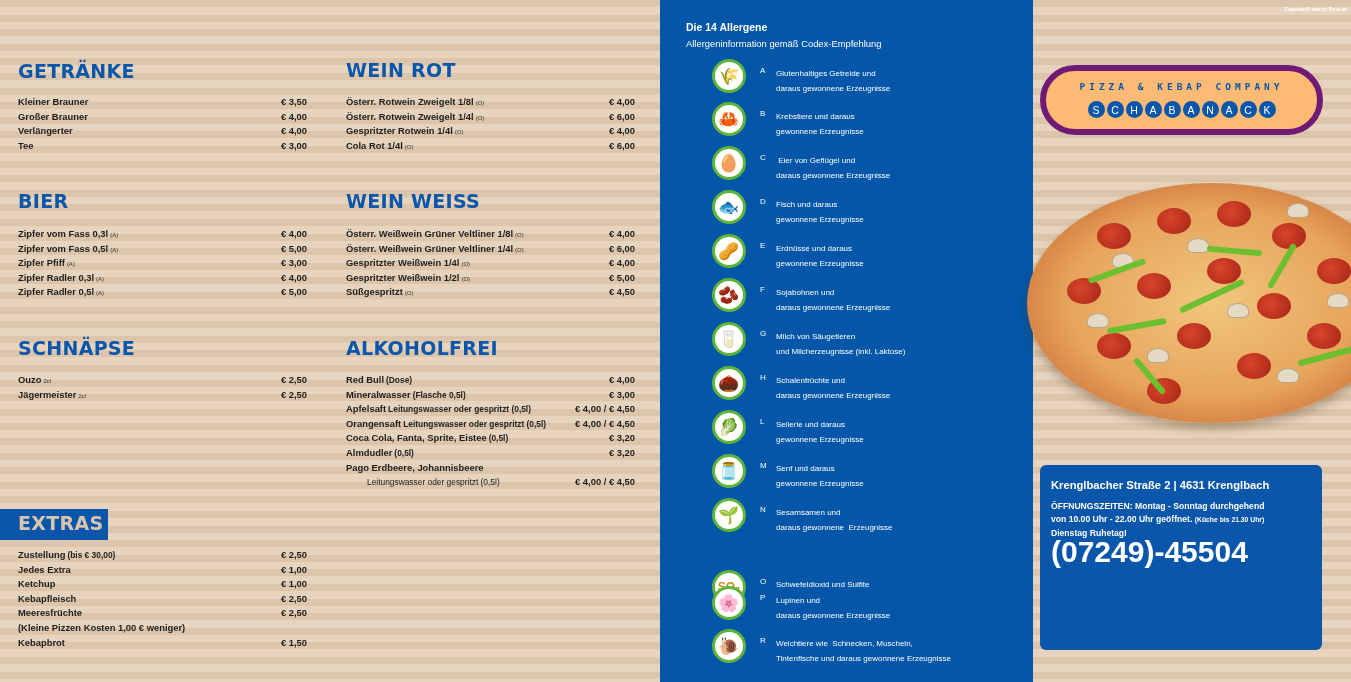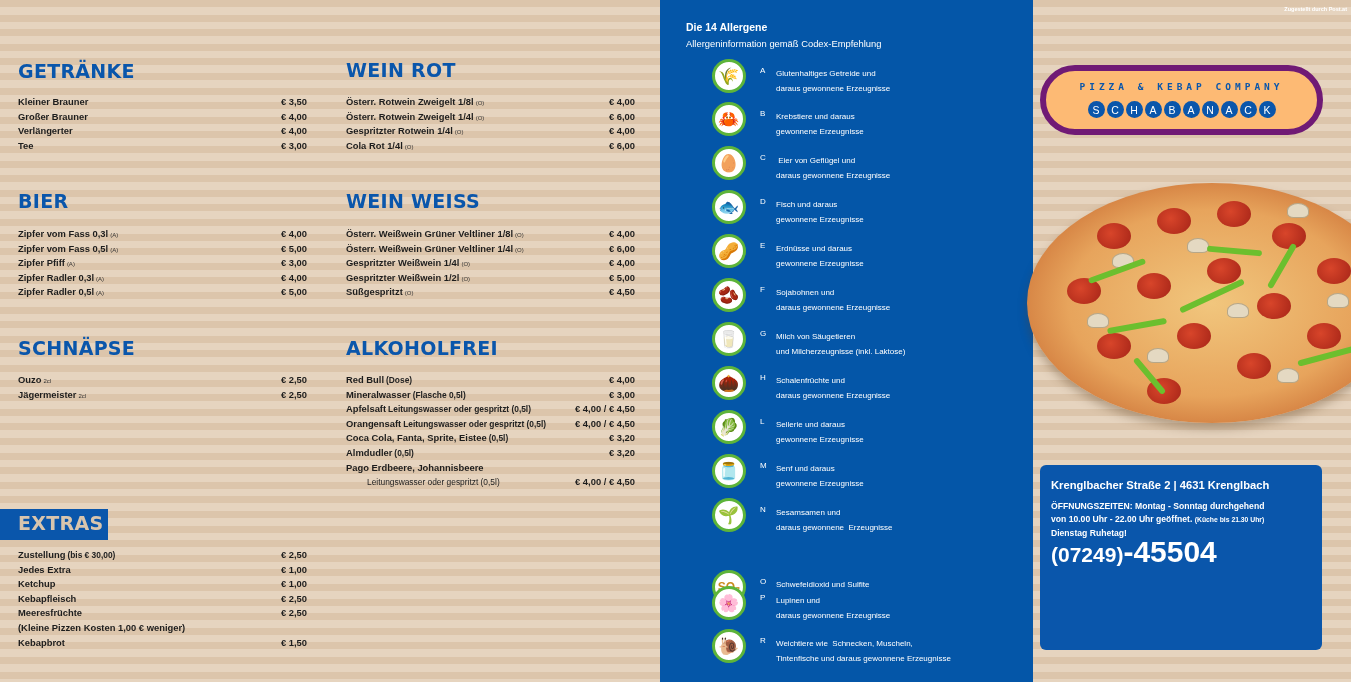--- a/index.html
+++ b/index.html
@@ -105,21 +105,21 @@
     position: absolute; left: 1040px; top: 465px;
     width: 282px; height: 185px;
     background: #0a56ab; border-radius: 6px;
     color: #fff; padding: 14px 10px 0 11px;
   }
   .contact-address { font-size: 11.2px; font-weight: bold; white-space: nowrap; }
   .contact-hours { margin-top: 9px; font-size: 8.6px; font-weight: bold; line-height: 12.8px; text-align: justify; }
   .contact-hours .small { font-size: 6.8px; }
   .pizzaline-label { margin-top: 24px; font-size: 16px; font-weight: bold; letter-spacing: 0.5px; }
   .pizzaline-number { margin-top: -4px; font-weight: bold; white-space: nowrap; }
-  .pizzaline-number .prefix { font-size: 21px; margin-top: 18px; }
+  .pizzaline-number .prefix { font-size: 30px; margin-top: 18px; }
   .pizzaline-number .main { font-size: 30px; text-align: right; }
 </style>
 </head>
 <body>
 
 <div class="section-title" style="left:18px; top:60px;">GETRÄNKE</div>
 <div class="menu-list" style="left:18px; top:96px; width:289px;">
     <div class="menu-row">
       <span class="name"><span>Kleiner Brauner</span></span>
       <span class="price">€ 3,50</span>

